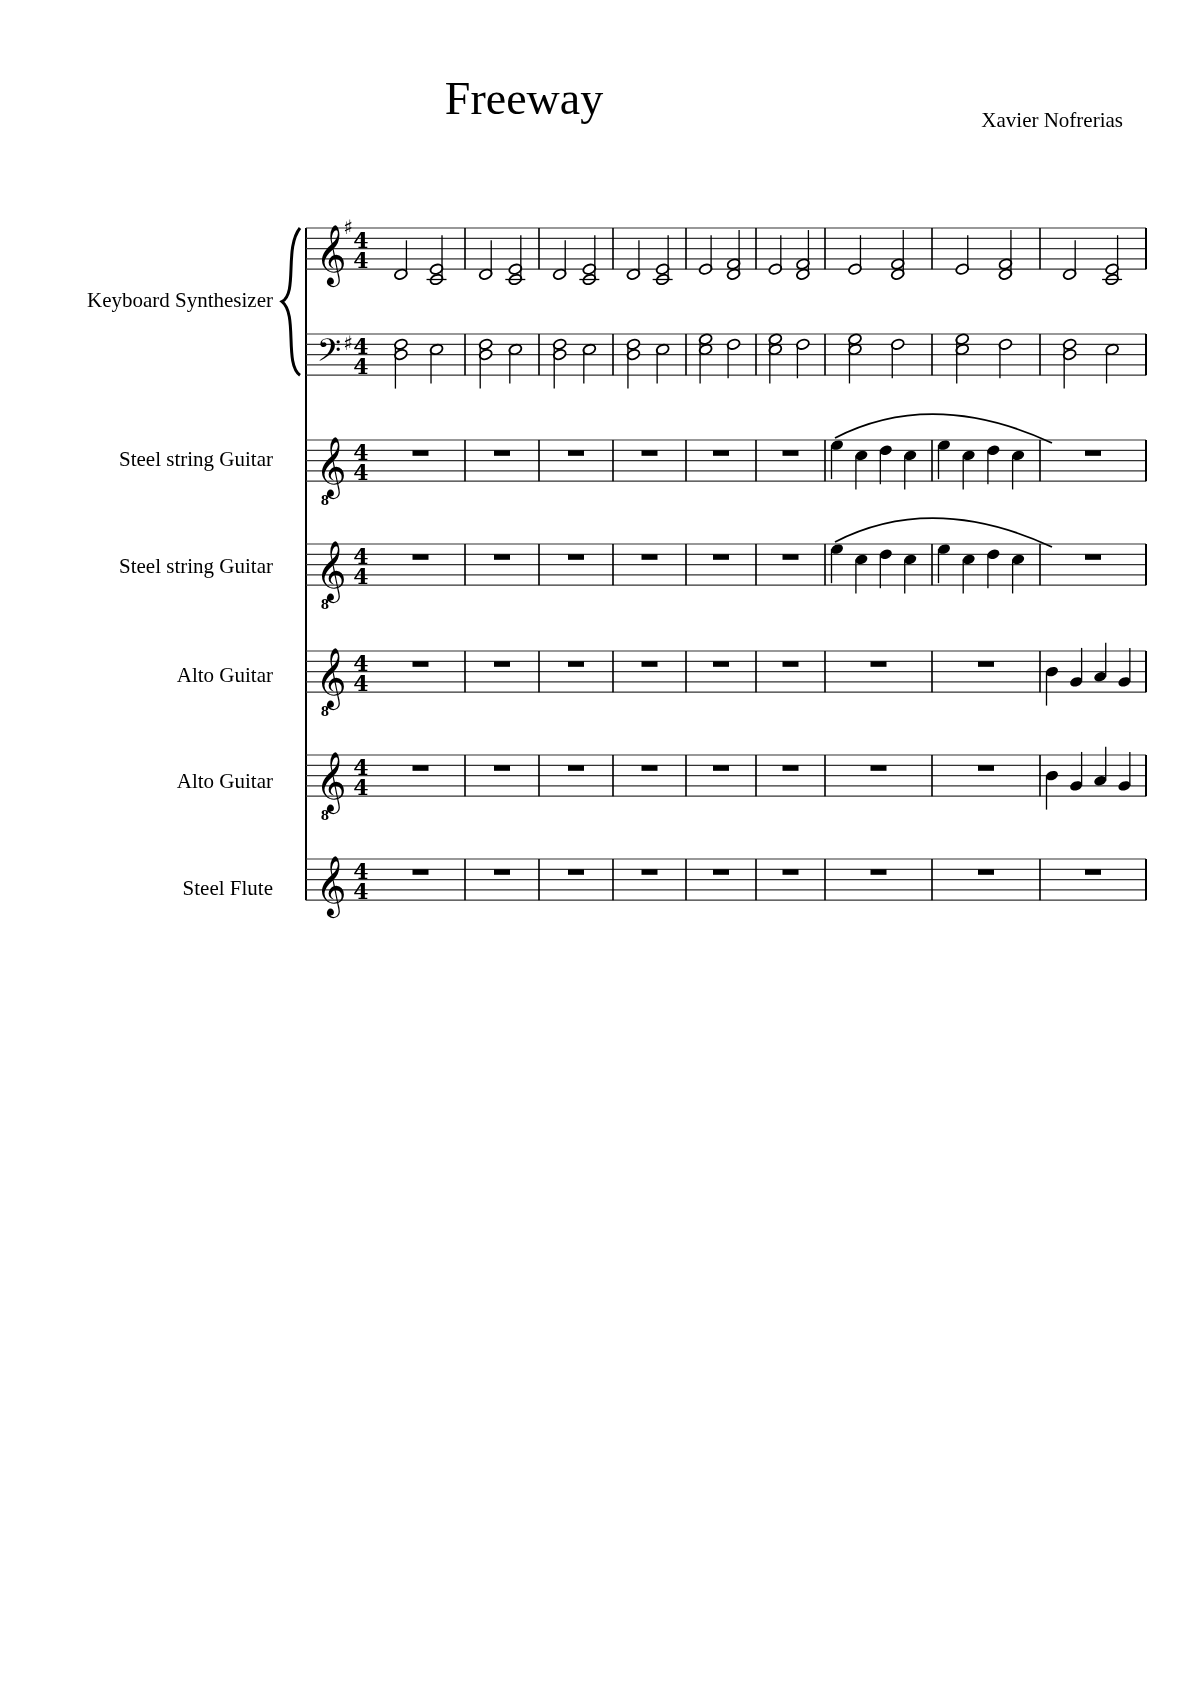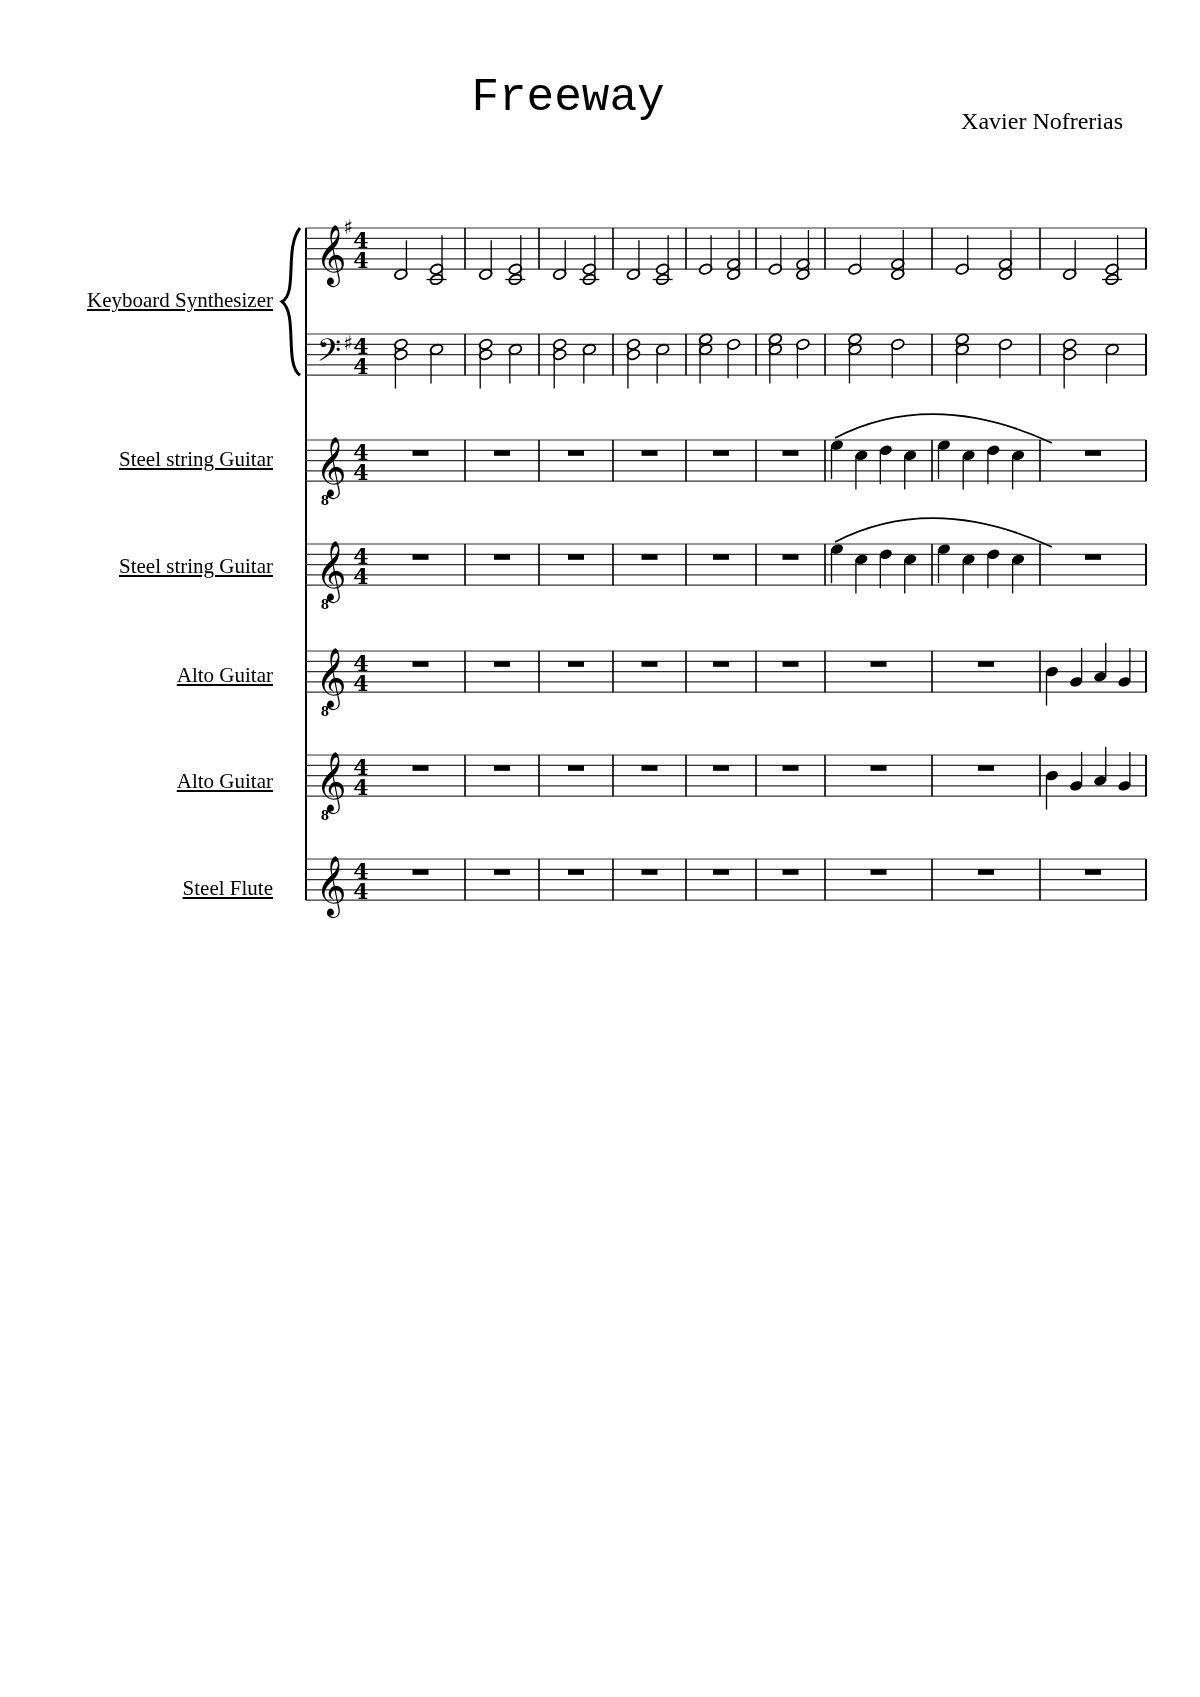--- a/index.html
+++ b/index.html
@@ -1,20 +1,20 @@
 <!DOCTYPE html>
 <html><head>
 <meta charset="utf-8">
 <style>
   html, body { margin: 0; padding: 0; background: #ffffff; }
   body { width: 1200px; height: 1697px; position: relative; overflow: hidden; font-family: "Liberation Serif", serif; color: #000; }
-  .title { position: absolute; left: 0; width: 1040px; top: 72px; text-align: center; font-size: 46px; font-family: Liberation Mono, monospace; padding-left: 44px; }
+  .title { position: absolute; left: 0; width: 1040px; top: 72px; text-align: center; font-size: 46px; font-family: Liberation Serif, serif; }
   .title span { position: relative; left: 4px; }
-  .composer { position: absolute; right: 77px; top: 108px; font-size: 24px; font-family: "Liberation Serif", serif; }
-  .inst-label { position: absolute; right: 927px; font-size: 21px; white-space: nowrap; font-family: "Liberation Serif", serif; text-align: right; text-decoration: underline; }
+  .composer { position: absolute; right: 77px; top: 108px; font-size: 21px; font-family: "Liberation Serif", serif; }
+  .inst-label { position: absolute; right: 927px; font-size: 21px; white-space: nowrap; font-family: "Liberation Serif", serif; text-align: right; }
   svg#score { position: absolute; left: 0; top: 0; }
 </style>
 </head>
 <body>
 
 <div class="title"><span>Freeway</span></div>
 <div class="composer">Xavier Nofrerias</div>
 
 <div class="inst-label" style="top:288px">Keyboard Synthesizer</div>
 <div class="inst-label" style="top:447px">Steel string Guitar</div>

